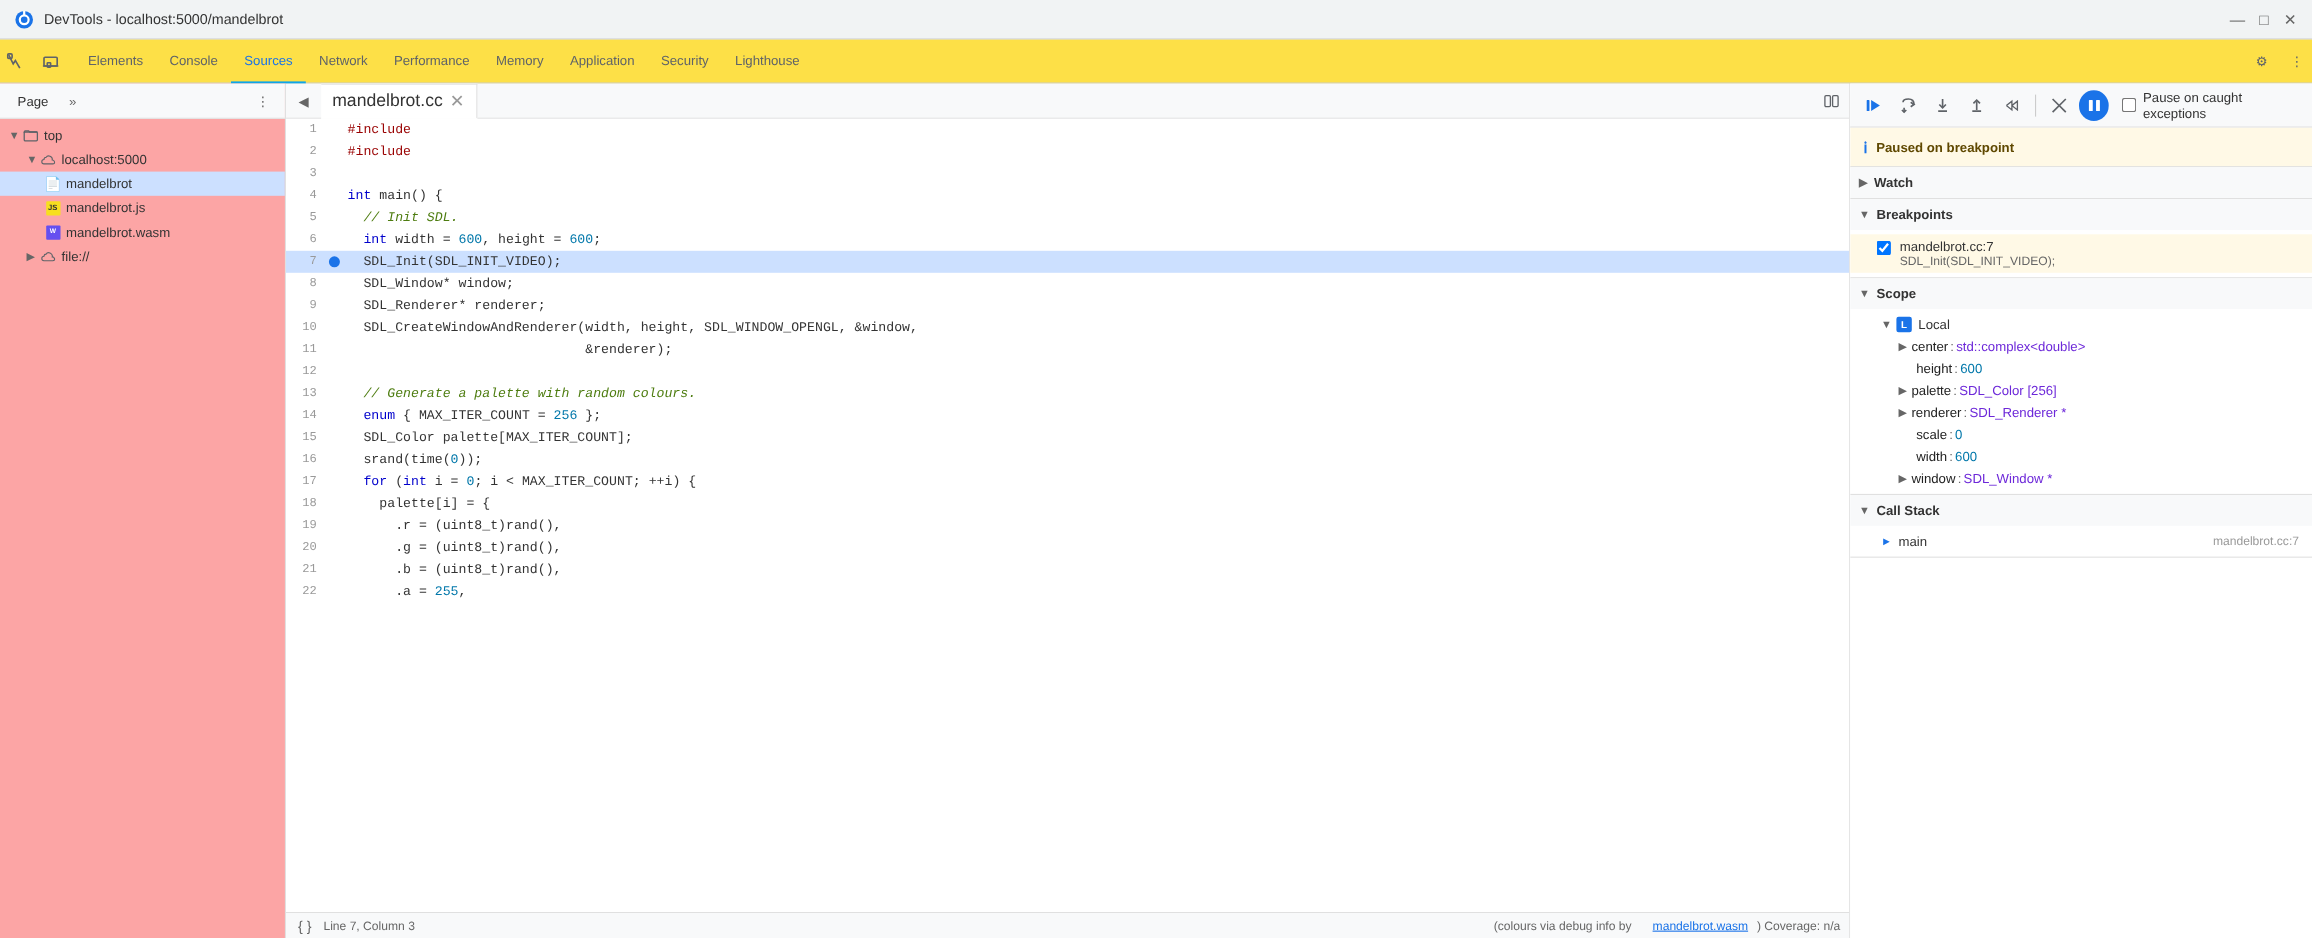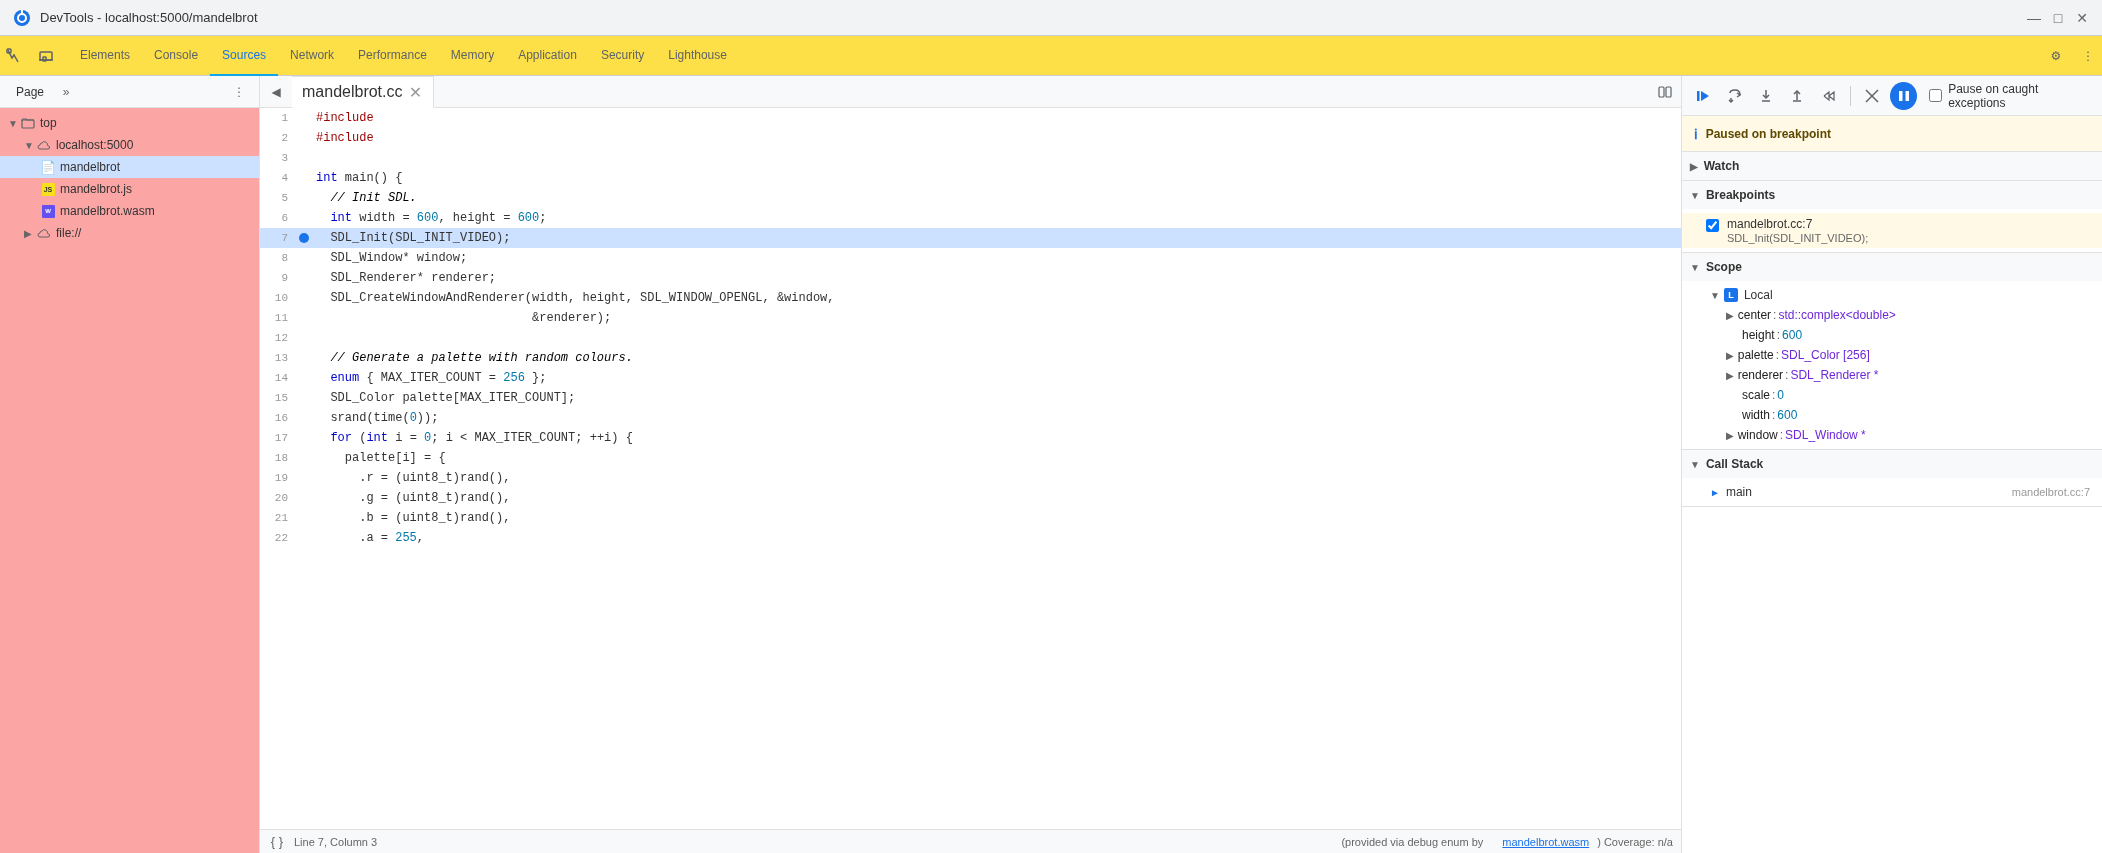--- a/index.html
+++ b/index.html
@@ -102,21 +102,21 @@
       color: #999; user-select: none; font-size: 11px;
     }
     .line-bp-area {
       width: 16px; min-width: 16px; display: flex; align-items: center; justify-content: center;
     }
     .bp-dot { width: 10px; height: 10px; border-radius: 50%; background: #1a73e8; }
     .code-content { flex: 1; white-space: pre; padding-left: 4px; color: #333; }
 
     
     .kw { color: #0000cc; }
-    .cm { color: #000000; font-style: italic; }
+    .cm { color: #4d7c0f; font-style: italic; }
     .num { color: #0077aa; }
     .inc { color: #990000; }
 
     
     .statusbar {
       height: 24px; background: #f8f9fa; border-top: 1px solid #e0e0e0;
       display: flex; align-items: center; padding: 0 8px;
       font-size: 11px; color: #666; gap: 8px;
     }
     .statusbar-icon { width: 18px; height: 18px; display: flex; align-items: center; justify-content: center; cursor: pointer; }
@@ -473,21 +473,21 @@
           <div class="line-number">22</div>
           <div class="line-bp-area"></div>
           <div class="code-content">      .a = <span class="num">255</span>,</div>
         </div>
       </div>
 
     <div class="statusbar">
       <div class="statusbar-icon" style="font-size:13px;">{ }</div>
       <span>Line 7, Column 3</span>
       <div class="statusbar-spacer"></div>
-      <span>(provided via debug enum by</span>&nbsp;<span class="statusbar-link">mandelbrot.wasm</span><span>) Coverage: n/a</span>
+      <span>(colours via debug info by</span>&nbsp;<span class="statusbar-link">mandelbrot.wasm</span><span>) Coverage: n/a</span>
     </div>
   </div>
 
   <div class="right-panel">
 
     <div class="debug-toolbar">
 
       <div class="debug-btn blue">
         <svg width="16" height="16" viewBox="0 0 16 16">
             <polygon points="5,3 13,8 5,13" fill="#1a73e8"></polygon>

